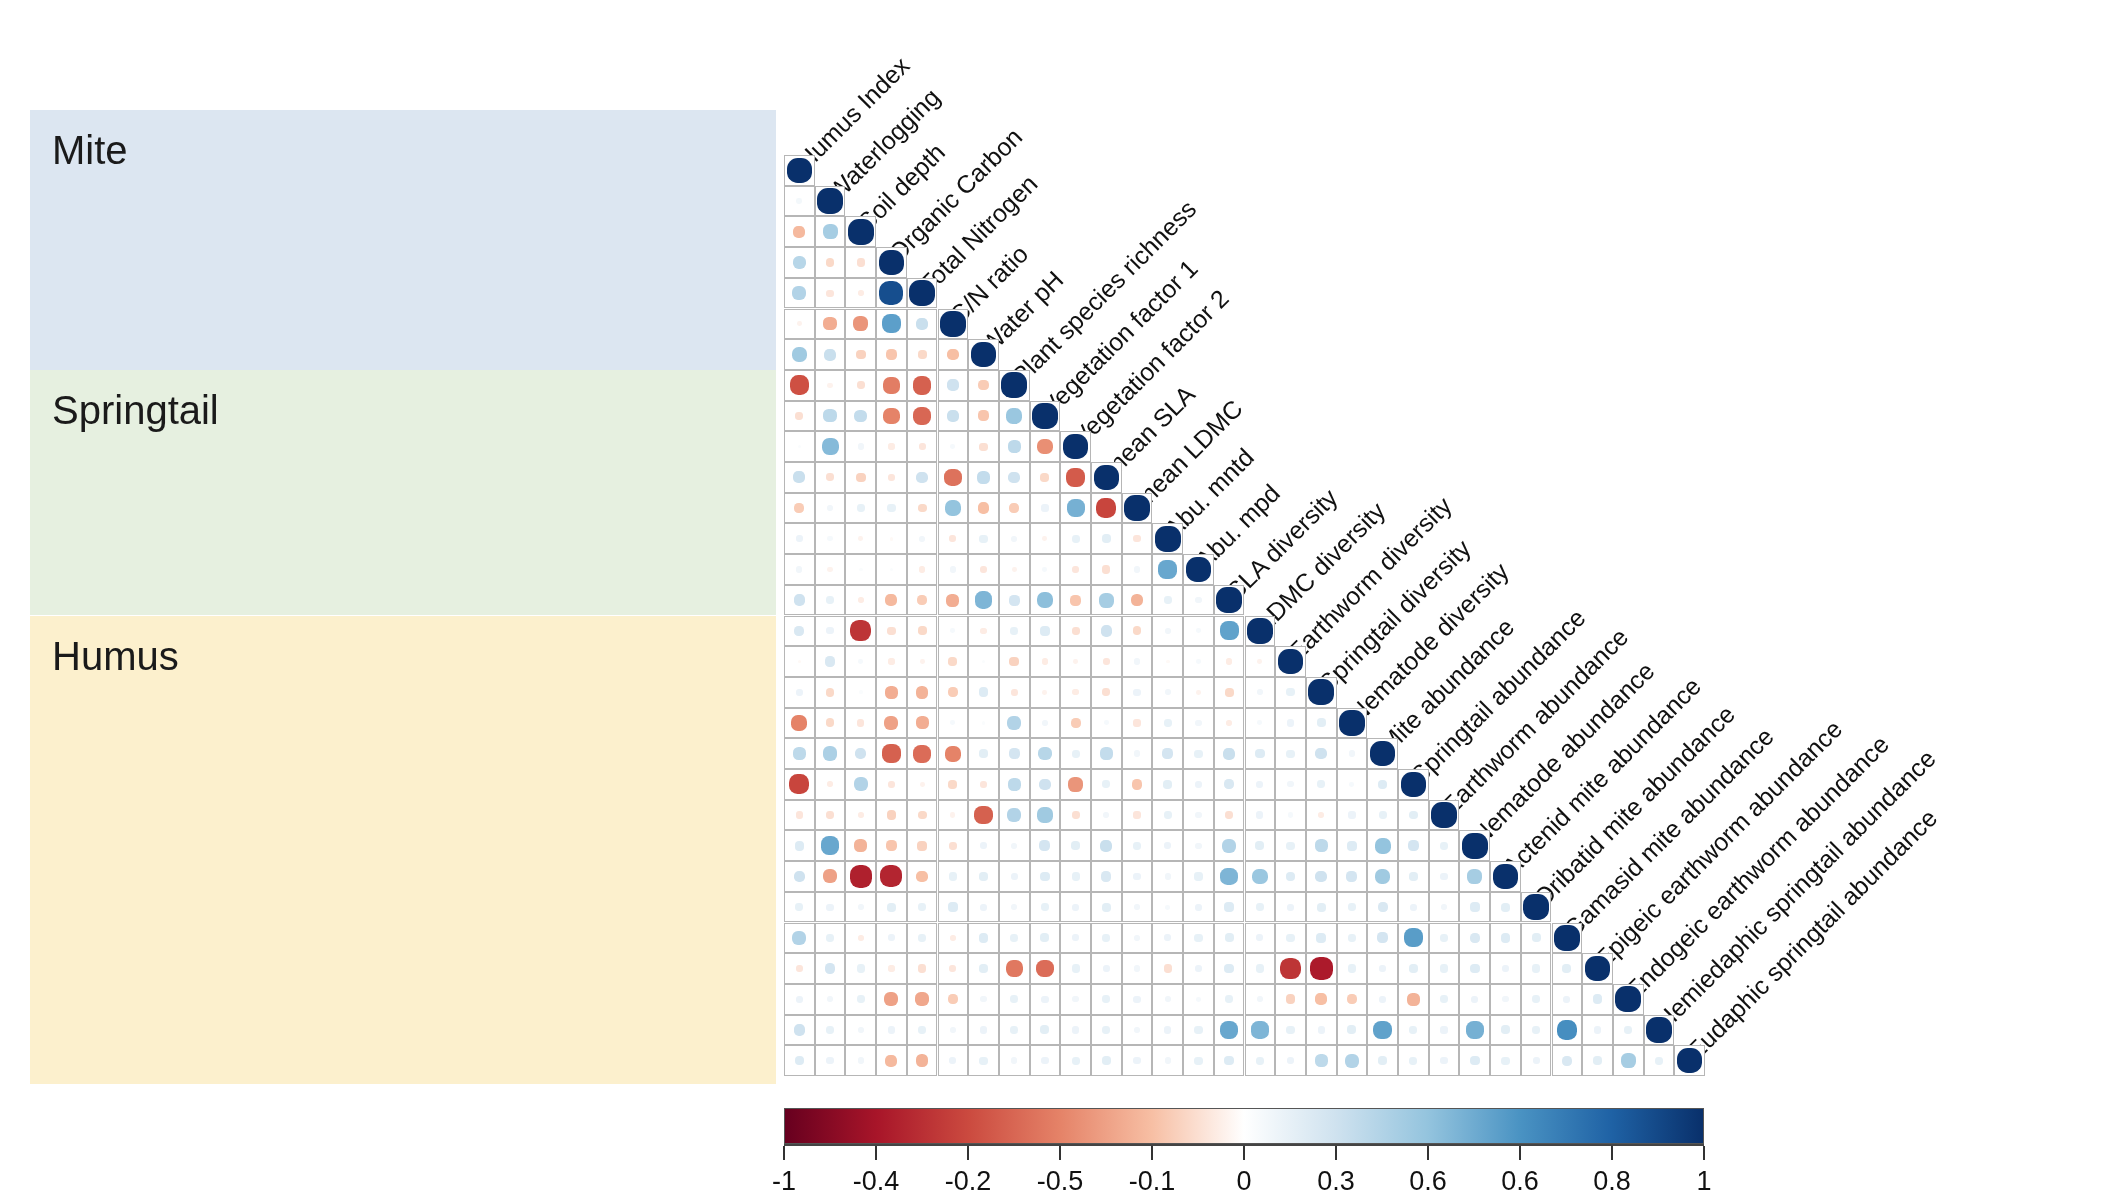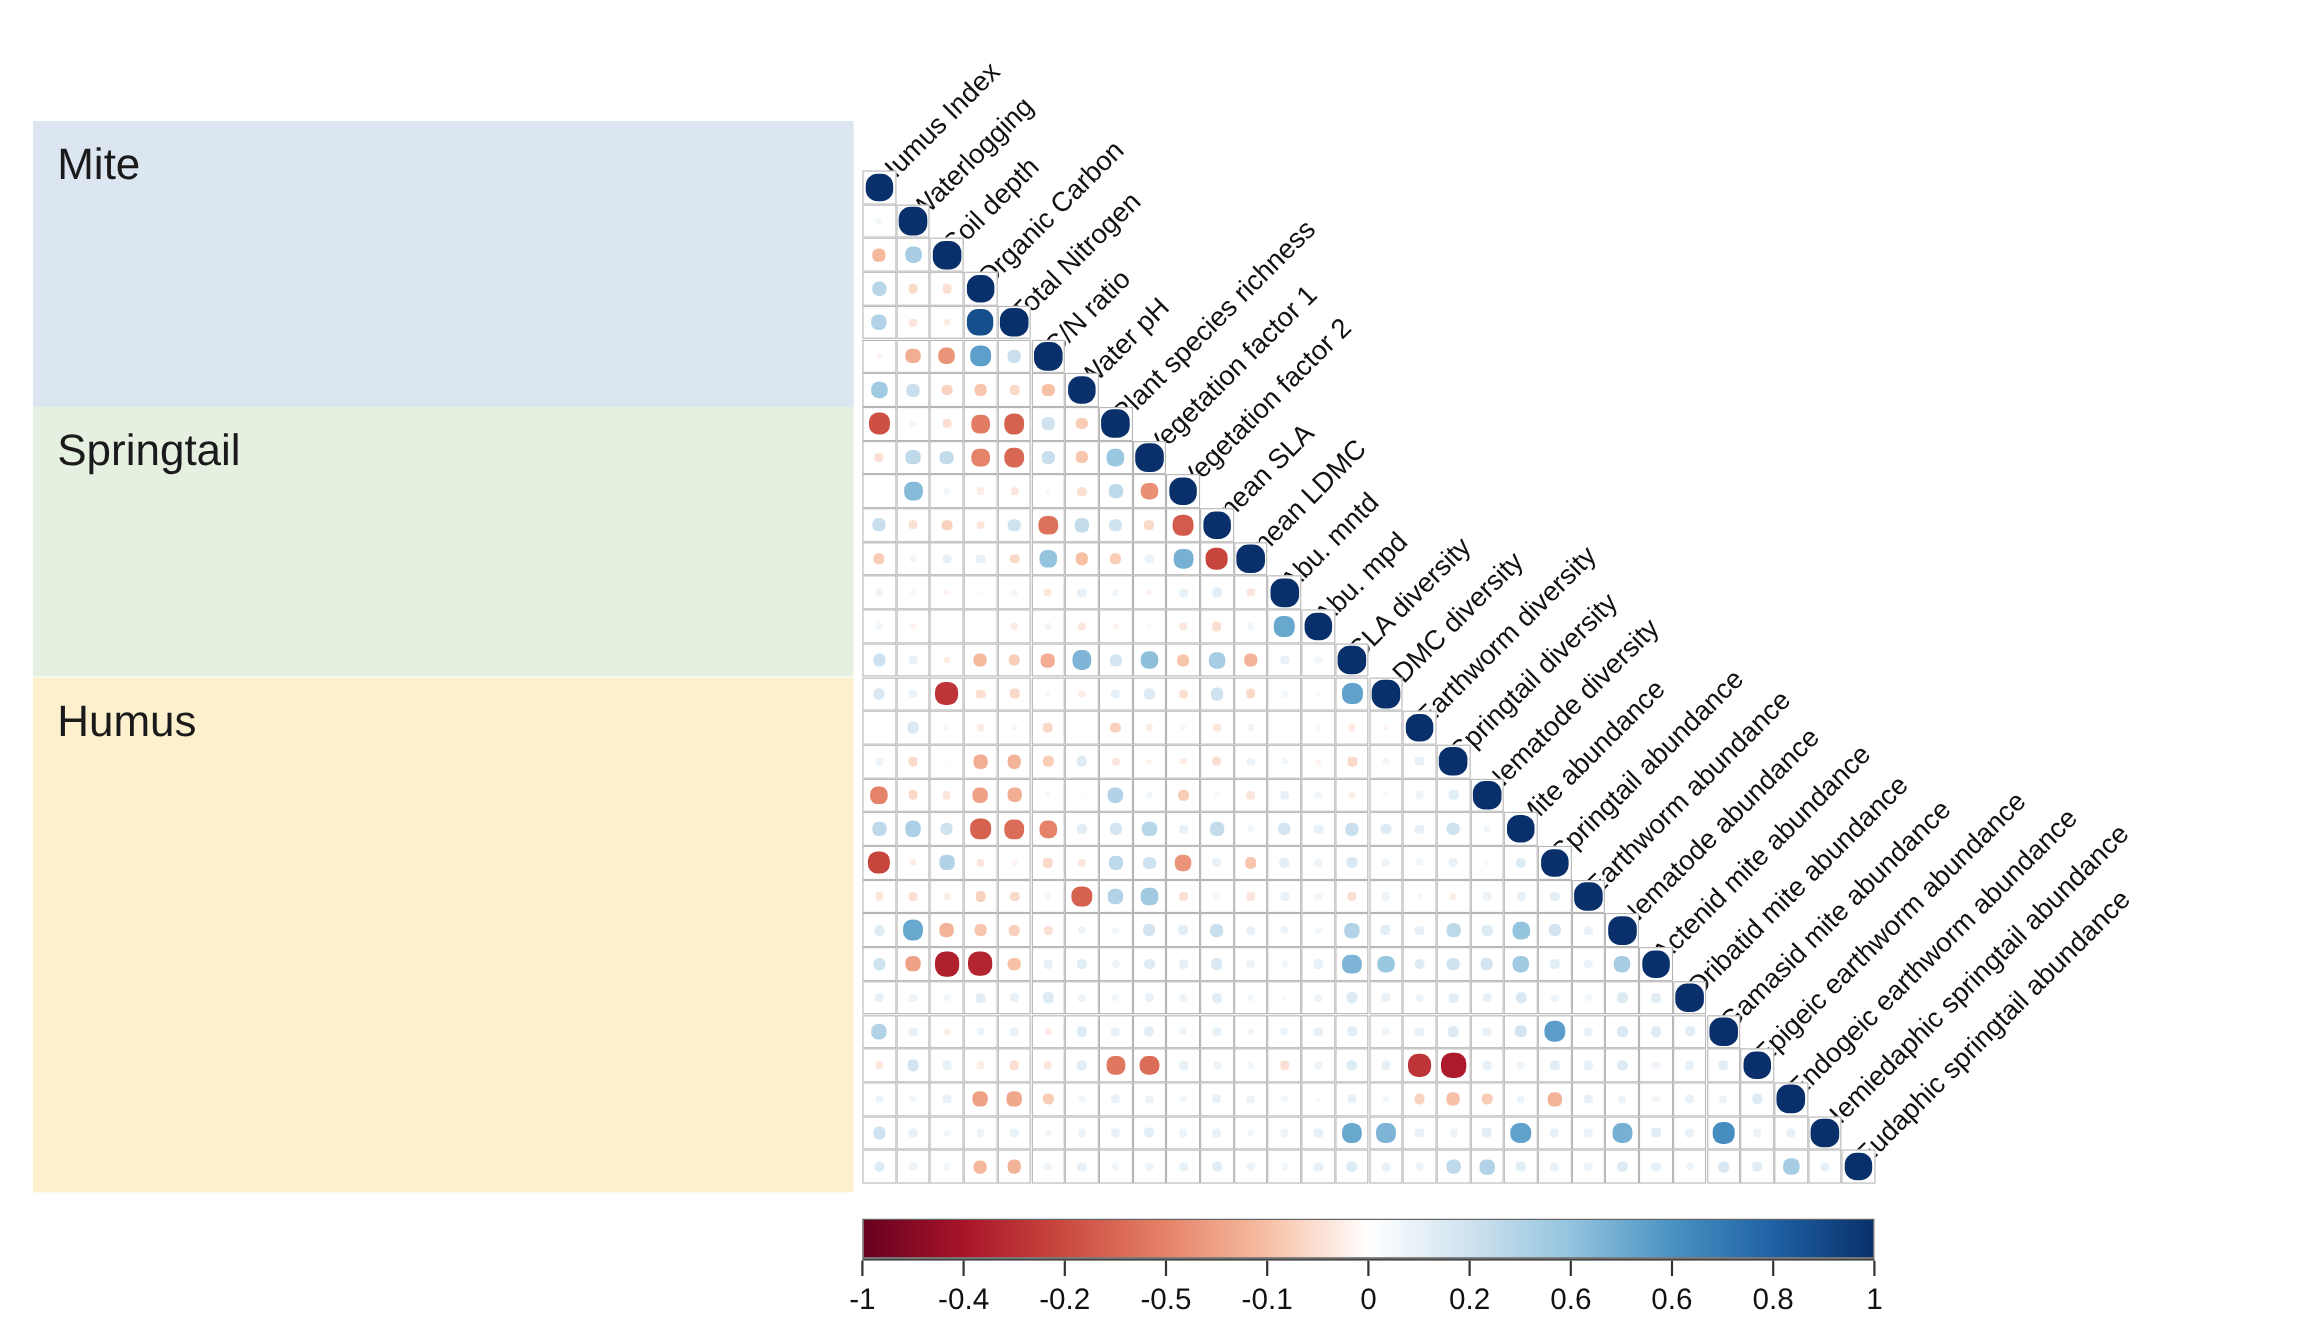--- a/index.html
+++ b/index.html
@@ -1518,21 +1518,21 @@
       <div class="legtxt" style="left: 876px; top: 1166px;">-0.4</div>
       <div class="legtick" style="left: 967px; top: 1146px; height: 14px;"></div>
       <div class="legtxt" style="left: 968px; top: 1166px;">-0.2</div>
       <div class="legtick" style="left: 1059px; top: 1146px; height: 14px;"></div>
       <div class="legtxt" style="left: 1060px; top: 1166px;">-0.5</div>
       <div class="legtick" style="left: 1151px; top: 1146px; height: 14px;"></div>
       <div class="legtxt" style="left: 1152px; top: 1166px;">-0.1</div>
       <div class="legtick" style="left: 1243px; top: 1146px; height: 14px;"></div>
       <div class="legtxt" style="left: 1244px; top: 1166px;">0</div>
       <div class="legtick" style="left: 1335px; top: 1146px; height: 14px;"></div>
-      <div class="legtxt" style="left: 1336px; top: 1166px;">0.2</div>
+      <div class="legtxt" style="left: 1336px; top: 1166px;">0.3</div>
       <div class="legtick" style="left: 1427px; top: 1146px; height: 14px;"></div>
       <div class="legtxt" style="left: 1428px; top: 1166px;">0.6</div>
       <div class="legtick" style="left: 1519px; top: 1146px; height: 14px;"></div>
       <div class="legtxt" style="left: 1520px; top: 1166px;">0.6</div>
       <div class="legtick" style="left: 1611px; top: 1146px; height: 14px;"></div>
       <div class="legtxt" style="left: 1612px; top: 1166px;">0.8</div>
       <div class="legtick" style="left: 1703px; top: 1146px; height: 14px;"></div>
       <div class="legtxt" style="left: 1704px; top: 1166px;">1</div>
     </div>
 </div>

